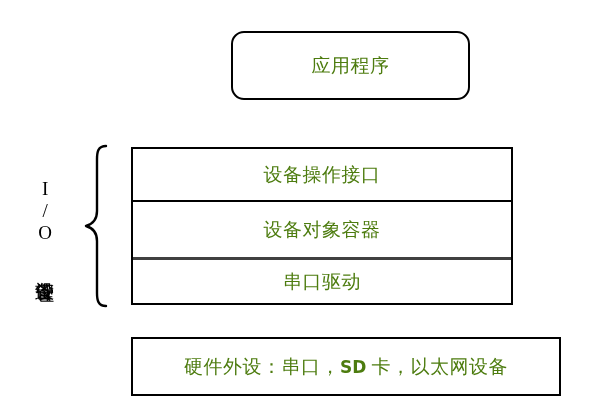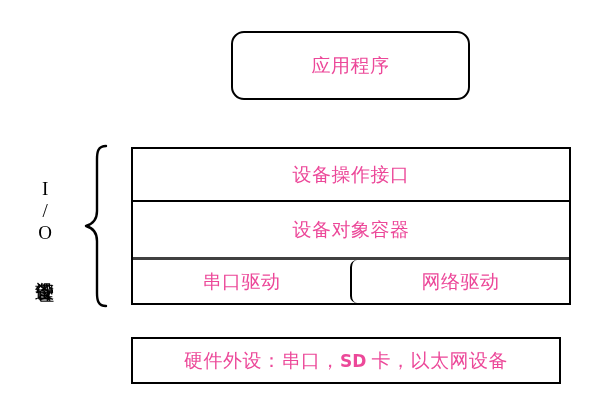--- a/index.html
+++ b/index.html
@@ -35,38 +35,38 @@
     display: flex;
     align-items: center;
     justify-content: center;
   }
 
   .box-label {
     font-size: 19px;
     line-height: 1;
     letter-spacing: 0.5px;
     white-space: nowrap;
-    color: #ec4899;
+    color: #4d7c0f;
   }
 
   
   #app-box {
     left: 231px;
     top: 31px;
     width: 239px;
     height: 69px;
     border-radius: 13px;
   }
 
   
   #stack {
     position: absolute;
     left: 131px;
     top: 147px;
-    width: 440px;
+    width: 382px;
     height: 158px;
     box-sizing: border-box;
     border: 2px solid #000000;
     background: #ffffff;
     display: flex;
     flex-direction: column;
   }
   .stack-row {
     box-sizing: border-box;
     display: flex;
@@ -99,21 +99,21 @@
   }
   .driver-cell + .driver-cell {
     border-left: 2px solid #000000;
   }
 
   
   #hardware-box {
     left: 131px;
     top: 337px;
     width: 430px;
-    height: 47px;
+    height: 59px;
   }
 
   
   #vertical-label {
     position: absolute;
     left: 0px;
     top: 136px;
     width: 90px;
     height: 176px;
     display: flex;
@@ -184,23 +184,20 @@
       <span class="box-label">设备对象容器</span>
     </div>
 
     <div class="stack-row" id="row-drivers">
 
       <div class="driver-cell">
         <span class="box-label">串口驱动</span>
       </div>
 
 
-      <div class="driver-cell">
-        <span class="box-label">网络驱动</span>
-      </div>
 
     </div>
   </div>
 
   <div class="box" id="hardware-box">
     <span class="box-label"><span>硬件外设：串口，</span><span class="latin">SD</span><span> 卡，以太网设备</span></span>
   </div>
 
 </div>
 

